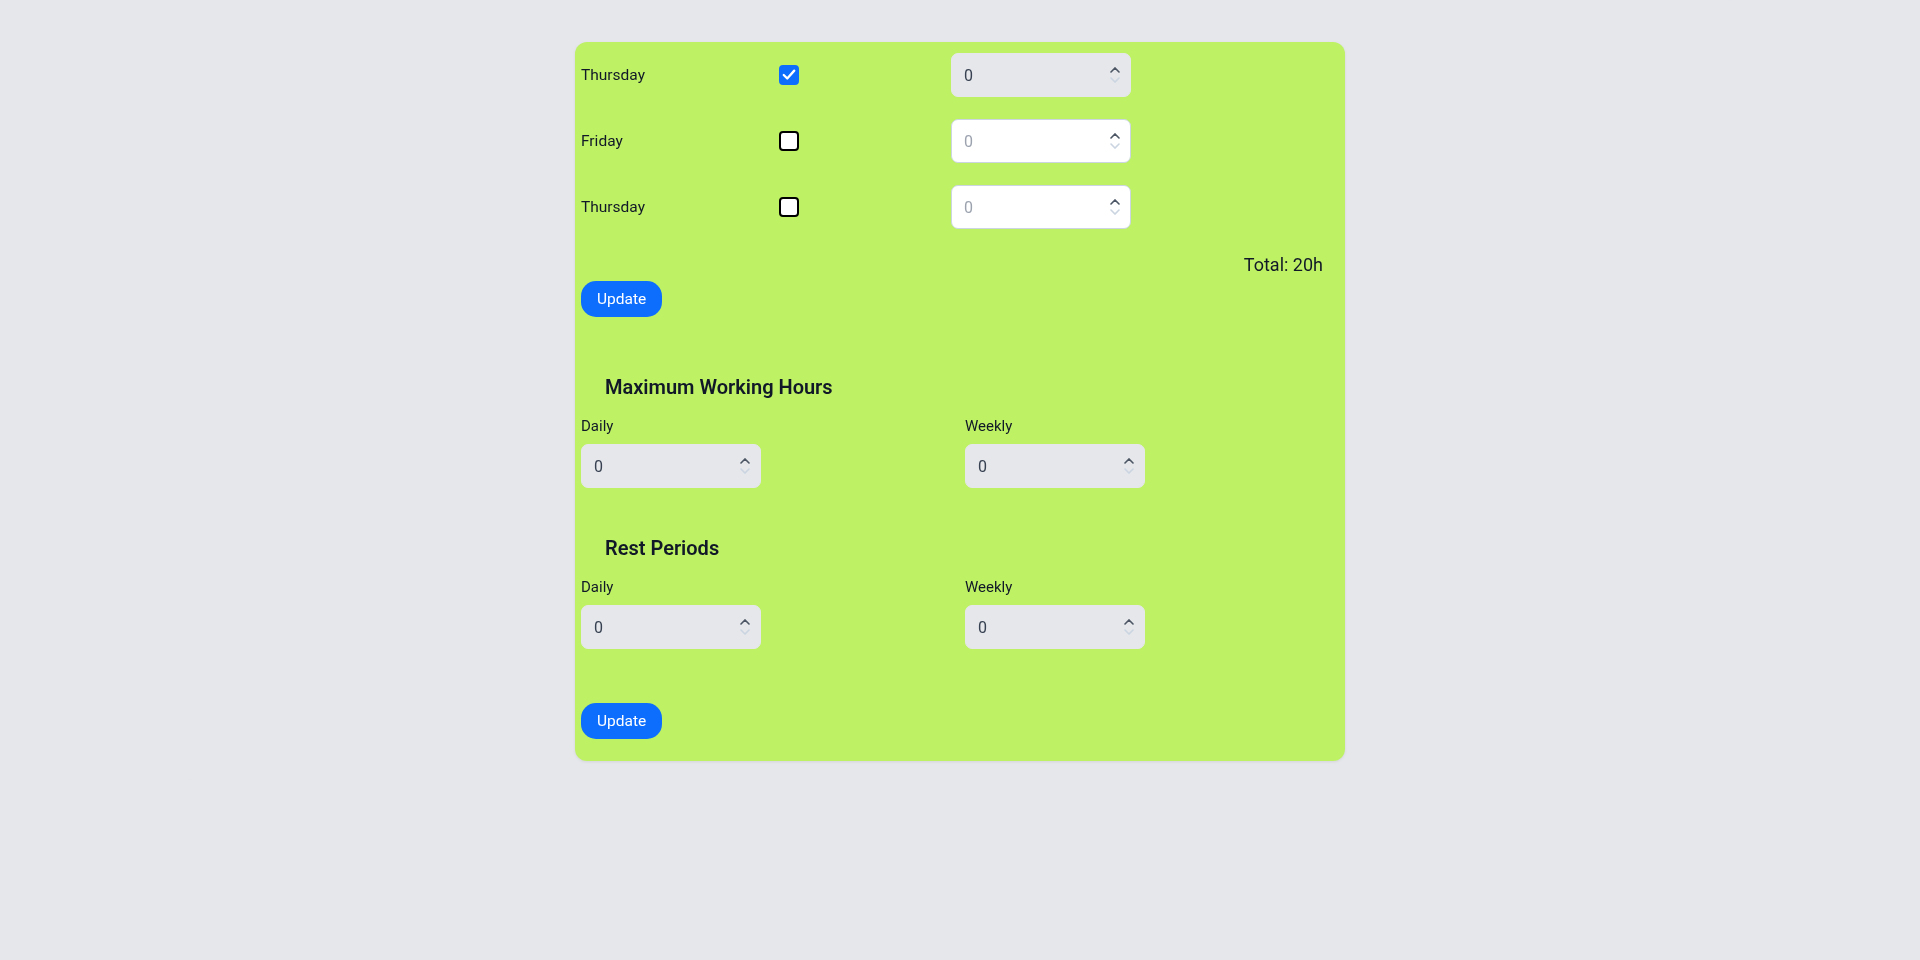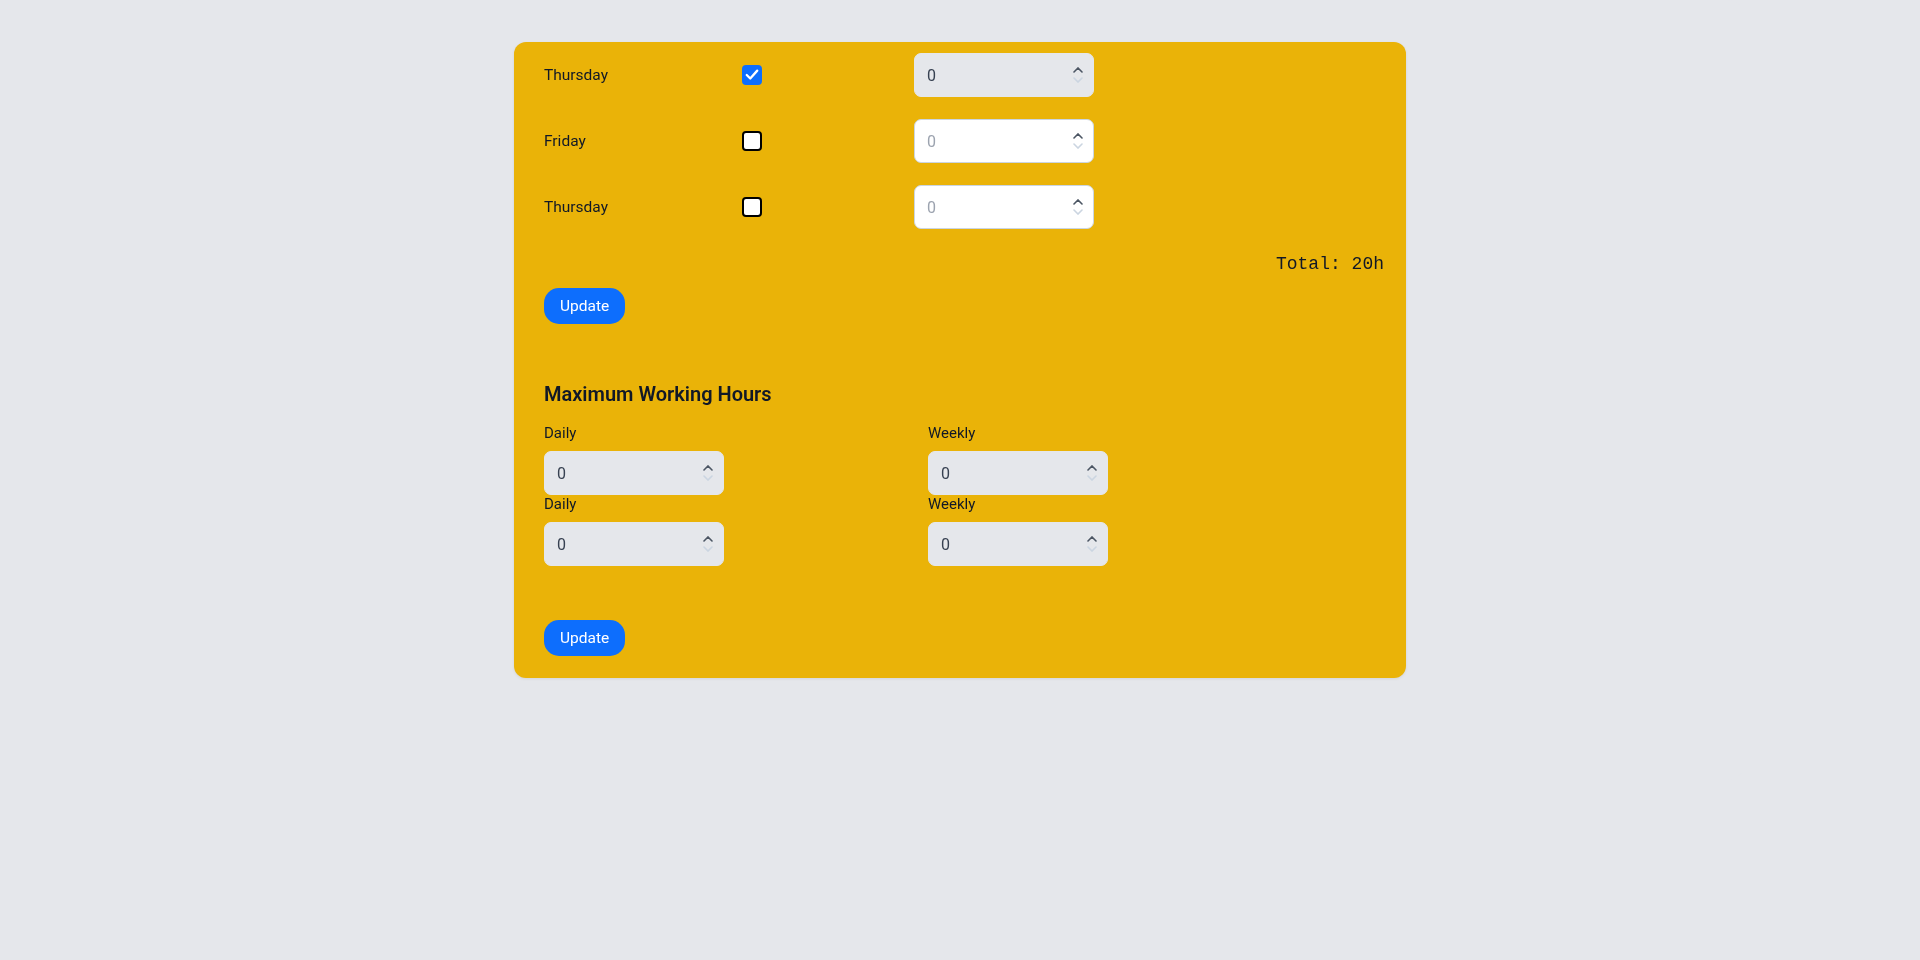--- a/index.html
+++ b/index.html
@@ -16,25 +16,25 @@
       width: 1568px;
       height: 780px;
       background: #e5e7eb;
       border-radius: 16px;
       display: flex;
       justify-content: center;
       align-items: flex-start;
       padding-top: 42px;
     }
     .card {
-      width: 892px;
-      background: #eab308;
+      width: 770px;
+      background: #bef264;
       border-radius: 12px;
       box-shadow: 0 1px 3px rgba(0,0,0,0.08);
-      padding: 0 22px 22px 30px;
+      padding: 0 22px 22px 6px;
       position: relative;
       overflow: hidden;
     }
     .day-row {
       display: flex;
       align-items: center;
       padding: 11px 0;
       gap: 0;
     }
     .day-label {
@@ -100,39 +100,39 @@
       justify-content: center;
       cursor: pointer;
       color: #4b5563;
     }
     .spin-down { color: #cbd5e1; }
     .total {
       text-align: right;
       font-size: 18px;
       color: #111827;
       margin-top: 14px;
-      margin-bottom: 14px;
-      font-family: Liberation Mono, monospace;
+      margin-bottom: 6px;
     }
     .btn-primary {
       background: #0d6efd;
       color: #fff;
       border: none;
       padding: 9px 16px;
       border-radius: 15px;
       font-size: 15.5px;
       cursor: pointer;
       font-family: inherit;
     }
     .section-heading {
       font-size: 20px;
       font-weight: 600;
       color: #111827;
       margin-top: 58px;
       margin-bottom: 18px;
+      margin-left: 24px;
     }
     .section-sub {
       font-size: 15px;
       color: #4b5563;
       margin-bottom: 6px;
     }
     .two-col {
       display: flex;
       gap: 204px;
     }
@@ -272,20 +272,21 @@
                 <svg width="10" height="6" viewBox="0 0 10 6">
                   <path d="M1 1 L5 5 L9 1" stroke="currentColor" stroke-width="1.6" fill="none" stroke-linecap="round"></path>
                 </svg>
               </div>
           </div>
         </div>
       </div>
     </div>
 
     
+    <h2 class="section-heading" style="margin-top:48px">Rest Periods</h2>
     <div class="two-col">
       <div class="col">
         <div class="col-label">Daily</div>
         <div class="num-input readonly">
           <span>0</span>
           <div class="spin-controls">
             <div class="spin-up">
                 <svg width="10" height="6" viewBox="0 0 10 6">
                   <path d="M1 5 L5 1 L9 5" stroke="currentColor" stroke-width="1.6" fill="none" stroke-linecap="round"></path>
                 </svg>

